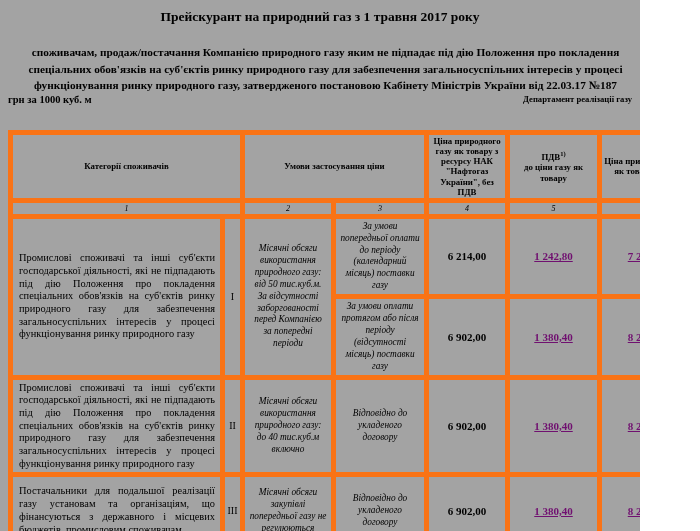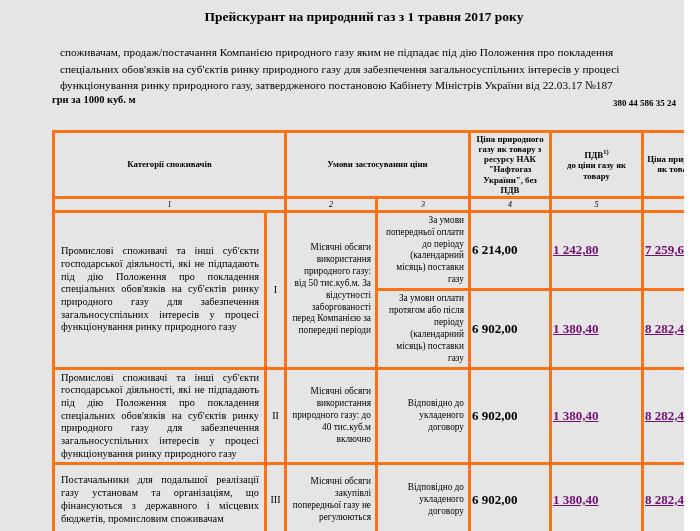--- a/index.html
+++ b/index.html
@@ -1,86 +1,87 @@
 <!DOCTYPE html>
 <html><head>
 <meta charset="utf-8">
 <style>
   html,body{margin:0;padding:0;background:#fff;}
   #page{
-    width:640px;height:531px;background:#e5e5e5;color:#000;
-    font-family:"Liberation Serif", serif;position:relative;overflow:hidden;padding-left:44px;
+    width:640px;height:531px;background:#a3a3a3;color:#000;
+    font-family:"Liberation Serif", serif;position:relative;overflow:hidden;
   }
   .title{
     text-align:center;font-weight:bold;font-size:13.5px;padding-top:9px;
   }
   .intro{
-    text-align:left;font-weight:normal;font-size:11.3px;line-height:1.48;
-    margin:19px 16px 0 16px;
+    text-align:center;font-weight:bold;font-size:11.3px;line-height:1.48;
+    margin:19px 16px 0 27px;
   }
   .meta{
     display:flex;justify-content:space-between;align-items:flex-start;
     margin:0 8px;height:36px;
   }
   .unit{font-weight:bold;font-size:10.5px;margin-top:0;}
   .dept{
     text-align:right;font-weight:bold;font-size:8.6px;line-height:1.35;
     width:135px;margin-top:0px;
   }
   .dept-phone{margin-top:3px;font-size:9px;}
   table.price{
     border-collapse:collapse;table-layout:fixed;width:684px;
     margin:0 8px;border:2px solid #000;
   }
-  table.price th,table.price td{border:3px solid #f97316;overflow:hidden;}
+  table.price th,table.price td{border:5px solid #f97316;overflow:hidden;}
   table.price th{
     font-weight:bold;font-size:8.8px;line-height:1.15;text-align:center;
     vertical-align:middle;padding:1px 2px;
   }
   tr.head{height:40px;}
   tr.nums td{
     font-style:italic;font-size:8px;text-align:center;padding:0;height:11px;
     line-height:11px;
   }
   tr.r1a{height:54px;}
   tr.r1b{height:45px;}
   tr.r2{height:85px;}
   tr.r3{height:72px;}
   td.cat{
     font-size:10.4px;line-height:1.22;text-align:justify;vertical-align:middle;
     padding:2px 5px 2px 6px;
   }
   td.roman{font-size:10px;text-align:center;vertical-align:middle;padding:0 1px;}
   td.cond{
-    font-size:9.3px;line-height:1.28;text-align:right;vertical-align:middle;
+    font-size:9.3px;line-height:1.28;text-align:center;vertical-align:middle;
     padding:2px 4px;
+    font-style:italic;
   }
   td.num{
-    font-weight:bold;font-size:13px;vertical-align:middle;
+    font-weight:bold;font-size:11px;text-align:center;vertical-align:middle;
   }
   td.purple{color:#701070;text-decoration:underline;}
   .footer{margin:11px 8px 0 8px;}
   .footer-heading{
     font-weight:bold;text-decoration:underline;font-size:11.5px;
   }
   sup{font-size:6.5px;}
 </style>
 </head>
 <body>
 
 <div id="page">
 
   <div class="title">Прейскурант на природний газ з 1 травня 2017 року</div>
 
   <div class="intro">споживачам, продаж/постачання Компанією природного газу яким не підпадає під дію Положення про покладення спеціальних обов'язків на суб'єктів ринку природного газу для забезпечення загальносуспільних інтересів у процесі функціонування ринку природного газу, затвердженого постановою Кабінету Міністрів України від 22.03.17 №187</div>
 
   <div class="meta">
     <div class="unit">грн за 1000 куб. м</div>
     <div class="dept">
-      <div class="dept-phone">380 44 586 35 24</div>
+      <div>Департамент реалізації газу</div>
     </div>
   </div>
 
   <table class="price">
     <colgroup>
       <col style="width:212px">
         <col style="width:20px">
         <col style="width:91px">
       <col style="width:93px">
         <col style="width:81px">
@@ -110,21 +111,21 @@
       <tr class="r1a">
         <td class="cat" rowspan="2">Промислові споживачі та інші суб'єкти господарської діяльності, які не підпадають під дію Положення про покладення спеціальних обов'язків на суб'єктів ринку природного газу для забезпечення загальносуспільних інтересів у процесі функціонування ринку природного газу</td>
         <td class="roman" rowspan="2">I</td>
         <td class="cond" rowspan="2">Місячні обсяги використання природного газу: від 50 тис.куб.м. За відсутності заборгованості перед Компанією за попередні періоди</td>
         <td class="cond">За умови попередньої оплати до періоду (календарний місяць) поставки газу</td>
         <td class="num">6 214,00</td>
         <td class="num purple">1 242,80</td>
         <td class="num purple">7 259,69</td>
       </tr>
       <tr class="r1b">
-        <td class="cond">За умови оплати протягом або після періоду (календарний місяць) поставки газу</td>
+        <td class="cond">За умови оплати протягом або після періоду (відсутності місяць) поставки газу</td>
         <td class="num">6 902,00</td>
         <td class="num purple">1 380,40</td>
         <td class="num purple">8 282,40</td>
       </tr>
 
       <tr class="r2">
         <td class="cat">Промислові споживачі та інші суб'єкти господарської діяльності, які не підпадають під дію Положення про покладення спеціальних обов'язків на суб'єктів ринку природного газу для забезпечення загальносуспільних інтересів у процесі функціонування ринку природного газу</td>
         <td class="roman">II</td>
         <td class="cond">Місячні обсяги використання природного газу: до 40 тис.куб.м включно</td>
         <td class="cond">Відповідно до укладеного договору</td>

